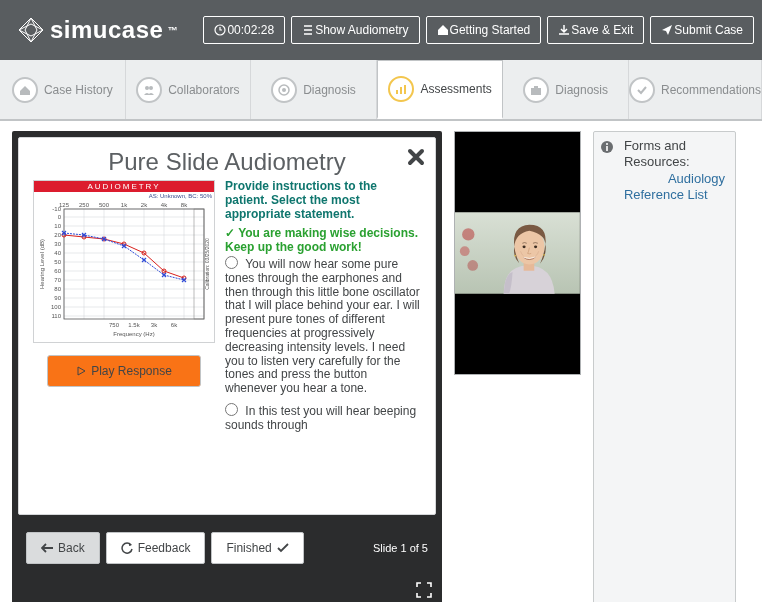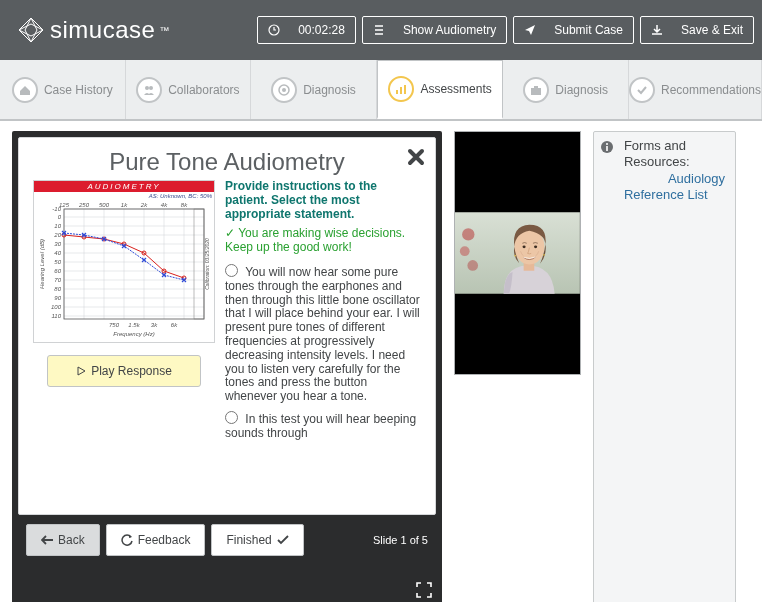--- a/index.html
+++ b/index.html
@@ -28,37 +28,37 @@
     background: var(--top-grey);
     height: 60px;
     display: flex;
     align-items: center;
     padding: 0 8px 0 18px;
     gap: 6px;
   }
   .logo {
     color: #fff;
     font-size: 24px;
-    font-weight: 400;
+    font-weight: 700;
     letter-spacing: 0.5px;
     display: flex;
     align-items: center;
     gap: 6px;
     margin-right: auto;
   }
   .logo svg { display: block; }
   .tm { font-size: 10px; vertical-align: super; margin-left: -2px; }
   .top-btn {
     border: 1px solid #fff;
     color: #fff;
     padding: 6px 10px;
     font-size: 12px;
     display: flex;
     align-items: center;
-    gap: 18px;
+    gap: 1px;
     background: transparent;
     cursor: pointer;
     border-radius: 2px;
   }
   
   .tabs {
     display: flex;
     background: var(--light-grey);
     border-bottom: 2px solid var(--border-grey);
   }
@@ -136,50 +136,50 @@
   .chart-col {
     width: 182px;
     flex-shrink: 0;
     display: flex; flex-direction: column; align-items: center;
   }
   .chart-box {
     width: 182px;
     border: 1px solid #d0d2d4;
     background: #fff;
     margin-bottom: 12px;
-    font-style: italic;
   }
   .chart-header {
     background: #dc1c2e;
     color: #fff;
     font-size: 8px;
     text-align: center;
     letter-spacing: 2px;
     padding: 1px 0;
   }
   .text-col { flex: 1; font-size: 12px; line-height: 1.15; }
   .prompt { font-weight: 600; margin-bottom: 6px; color: #0f766e; }
-  .feedback-good { color: var(--green); font-weight: 400; margin-bottom: 8px; }
+  .feedback-good { color: var(--green); font-weight: 700; }
   .option { margin-bottom: 6px; }
   .option input { margin: 0 4px 0 0; position: relative; top: 1px; }
   .play-btn {
     border: 1px solid var(--border-grey);
-    background: #fef9c3;
+    background: #f97316;
     padding: 8px 28px;
     font-size: 12px;
     border-radius: 3px;
     cursor: pointer;
     display: flex; align-items: center; gap: 5px;
     color: var(--text-dark);
   }
   .slide-footer {
     display: flex;
     align-items: center;
     padding: 9px 8px 4px 8px;
     gap: 6px;
+    margin-top: 8px;
   }
   .f-btn {
     background: #fff;
     border: 1px solid var(--border-grey);
     padding: 8px 14px;
     font-size: 12px;
     border-radius: 2px;
     cursor: pointer;
     display: flex; align-items: center; gap: 5px;
     color: var(--text-dark);
@@ -243,30 +243,36 @@
     <span>00:02:28</span>
   </button>
   <button class="top-btn">
     <svg width="12" height="12" viewBox="0 0 12 12">
         <path d="M2 2h8M2 6h8M2 10h8" stroke="#fff" stroke-width="1.5"></path>
       </svg>
     <span>Show Audiometry</span>
   </button>
   <button class="top-btn">
     <svg width="12" height="12" viewBox="0 0 12 12">
-        <path d="M1 6 L11 1 L7 11 L5 7 Z" fill="#fff"></path>
+        <path d="M1 6 L6 1 L11 6 V11 H1 Z" fill="#fff"></path>
       </svg>
-    <span>Submit Case</span>
+    <span>Getting Started</span>
   </button>
   <button class="top-btn">
     <svg width="12" height="12" viewBox="0 0 12 12">
         <path d="M6 1 V7 M3 5 L6 8 L9 5 M1 10 H11" stroke="#fff" stroke-width="1.5" fill="none"></path>
       </svg>
     <span>Save &amp; Exit</span>
   </button>
+  <button class="top-btn">
+    <svg width="12" height="12" viewBox="0 0 12 12">
+        <path d="M1 6 L11 1 L7 11 L5 7 Z" fill="#fff"></path>
+      </svg>
+    <span>Submit Case</span>
+  </button>
 </div>
 
 <div class="tabs">
   <div class="tab">
     <span class="circle">
         <svg width="14" height="14" viewBox="0 0 14 14">
           <path d="M2 8 L7 3 L12 8 V12 H2 Z" fill="#b8bbbd"></path>
         </svg>
       </span>
     <span>Case History</span>
@@ -321,21 +327,21 @@
 
 <div class="main">
 
   <div class="left-panel">
     <div class="slide-card">
       <span class="close-x">
         <svg width="18" height="18" viewBox="0 0 18 18">
             <path d="M3 3 L15 15 M15 3 L3 15" stroke="#424547" stroke-width="4" stroke-linecap="round"></path>
           </svg>
       </span>
-      <div class="slide-title">Pure Tone Audiometry</div>
+      <div class="slide-title">Pure Slide Audiometry</div>
 
       <div class="slide-body">
         <div class="chart-col">
           <div class="chart-box">
             <div class="chart-header">AUDIOMETRY</div>
             <div class="tiny-legend">AS: Unknown, BC: 50%</div>
             <svg width="180" height="140" viewBox="0 0 180 140">
               <g font-size="6" fill="#555" font-family="Arial">
 
                 <g stroke="#cfd3d6" stroke-width="0.5">

